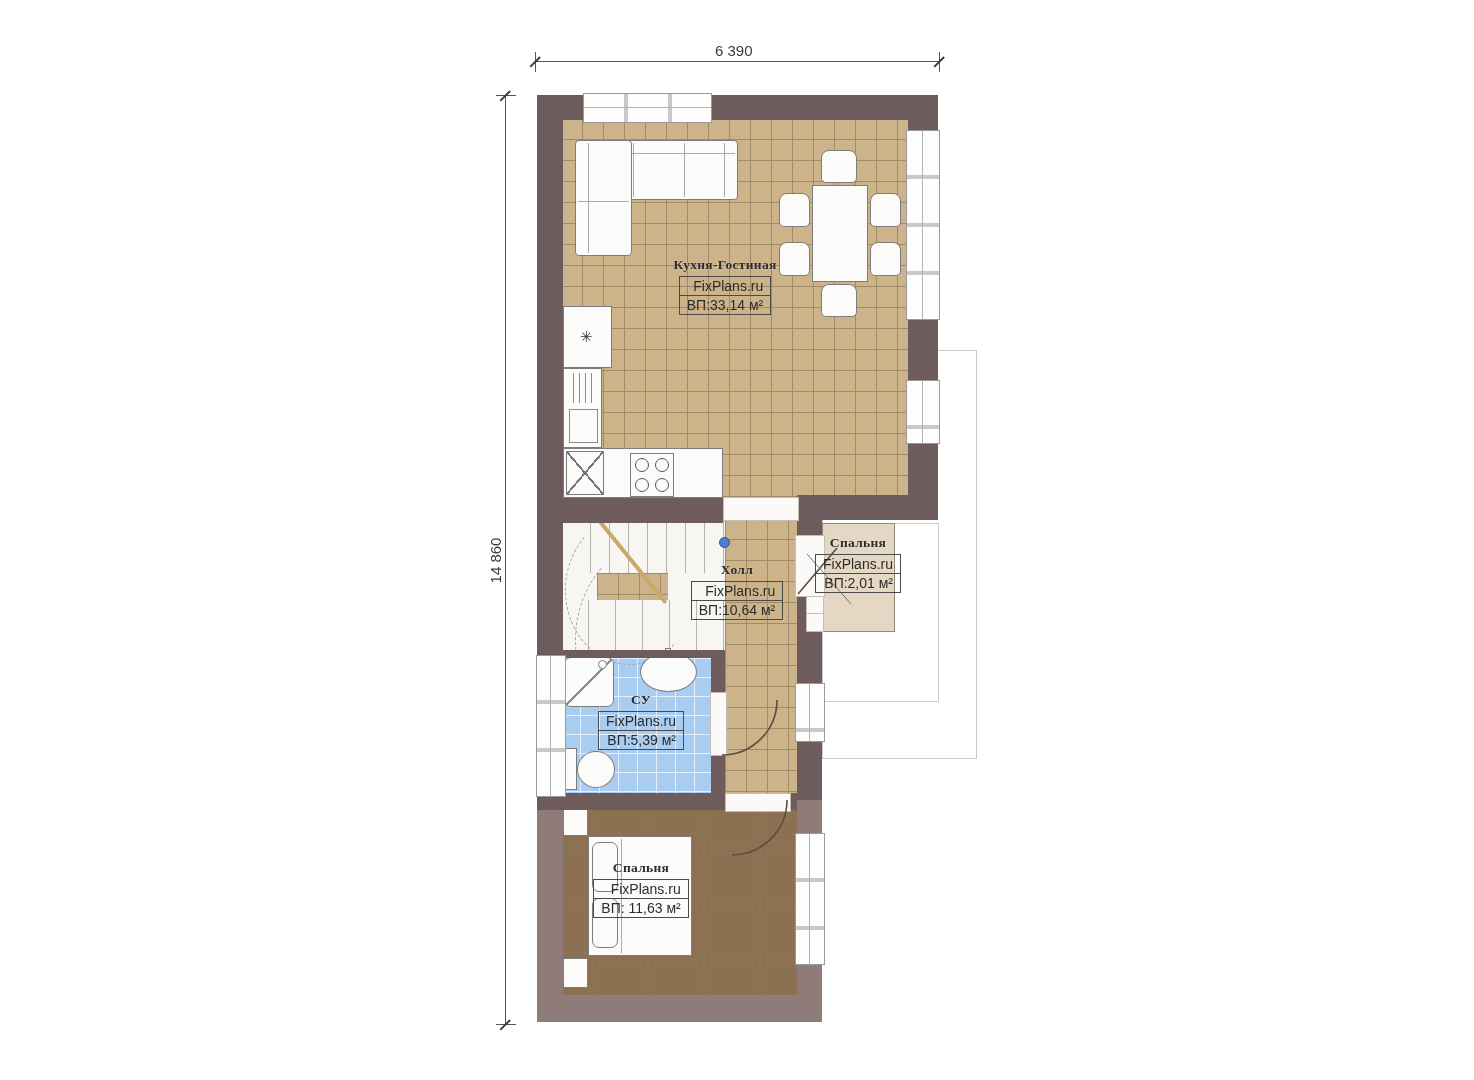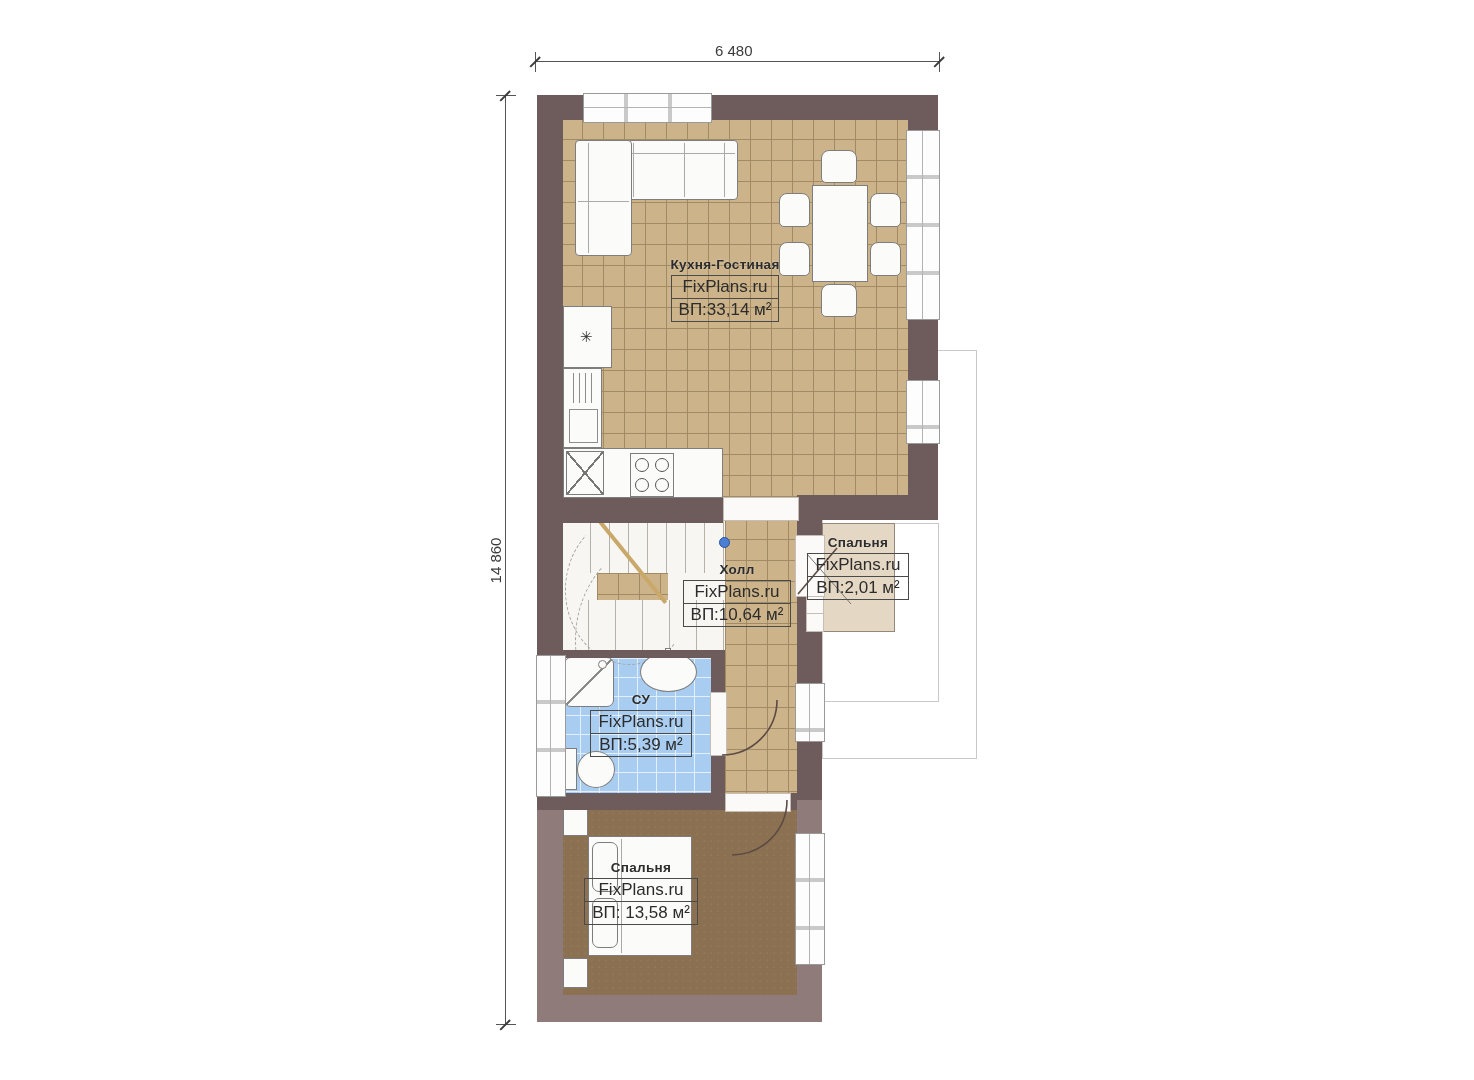--- a/index.html
+++ b/index.html
@@ -44,23 +44,23 @@
   .grill{background-image:repeating-linear-gradient(90deg,transparent 0 5px,#8d8d8d 5px 6px);}
   
   .treads{position:absolute;background-image:repeating-linear-gradient(90deg,#b6b1a9 0 1px,transparent 1px 19px);z-index:12;}
   .arc-dashed{position:absolute;border:1.5px dashed #a5a39e;border-color:transparent transparent #a5a39e #a5a39e;
     border-radius:50%;z-index:13;box-sizing:border-box;}
   .stringer{position:absolute;height:4px;background:#c9a86a;transform-origin:0 0;z-index:14;}
   .blue-dot{position:absolute;width:9px;height:9px;border-radius:50%;background:#4a7fd4;border:1px solid #2c4f9e;z-index:45;}
   
   .room-label{position:absolute;z-index:60;text-align:center;color:#2c2c2c;}
   .room-name{font-weight:bold;font-size:13.5px;letter-spacing:.3px;white-space:nowrap;margin-bottom:3px;
-    text-shadow:0 0 2px rgba(255,255,255,.45);}
+    text-shadow:0 0 2px rgba(255,255,255,.45);font-family:Liberation Serif, serif;}
   .label-box{border:1px solid #4a4a4a;display:inline-block;}
-  .label-row{font-size:17px;padding:1px 7px;white-space:nowrap;}
+  .label-row{font-size:14px;padding:1px 7px;white-space:nowrap;text-align:right;}
   .label-row + .label-row{border-top:1px solid #4a4a4a;}
   
   .dim-line{position:absolute;background:#555;z-index:70;}
   .dim-tick{position:absolute;width:14px;height:1.5px;background:#3c3c3c;z-index:71;}
   .dim-label{position:absolute;font-size:15px;color:#3b3b3b;z-index:71;white-space:nowrap;}
   .outline{position:absolute;border:1px solid #c9c9c9;z-index:5;}
   svg.overlay{position:absolute;z-index:50;overflow:visible;}
   .snow{position:absolute;z-index:21;font-size:15px;color:#333;}
 </style>
 </head>
@@ -205,30 +205,30 @@
     <div class="label-box">
       <div class="label-row">FixPlans.ru</div>
       <div class="label-row">ВП:5,39 м²</div>
     </div>
   </div>
 
   <div class="room-label" style="left:561px;top:860px;width:160px;">
     <div class="room-name">Спальня</div>
     <div class="label-box">
       <div class="label-row">FixPlans.ru</div>
-      <div class="label-row">ВП: 13,58 м²</div>
+      <div class="label-row">ВП: 11,63 м²</div>
     </div>
   </div>
 
   <div class="dim-line" style="left:535px;top:61px;width:405px;height:1px;"></div>
   <div class="dim-line" style="left:535px;top:52px;width:1px;height:20px;"></div>
   <div class="dim-line" style="left:939px;top:52px;width:1px;height:20px;"></div>
   <div class="dim-tick" style="left:528px;top:61px;transform:rotate(-45deg);"></div>
   <div class="dim-tick" style="left:932px;top:61px;transform:rotate(-45deg);"></div>
-  <div class="dim-label" style="left:715px;top:42px;">6 480</div>
+  <div class="dim-label" style="left:715px;top:42px;">6 390</div>
 
   <div class="dim-line" style="left:505px;top:95px;width:1px;height:930px;"></div>
   <div class="dim-line" style="left:496px;top:95px;width:20px;height:1px;"></div>
   <div class="dim-line" style="left:496px;top:1024px;width:20px;height:1px;"></div>
   <div class="dim-tick" style="left:498px;top:95px;transform:rotate(-45deg);"></div>
   <div class="dim-tick" style="left:498px;top:1024px;transform:rotate(-45deg);"></div>
   <div class="dim-label" style="left:473px;top:552px;transform:rotate(-90deg);transform-origin:center;">14 860</div>
 
 </div>
 

